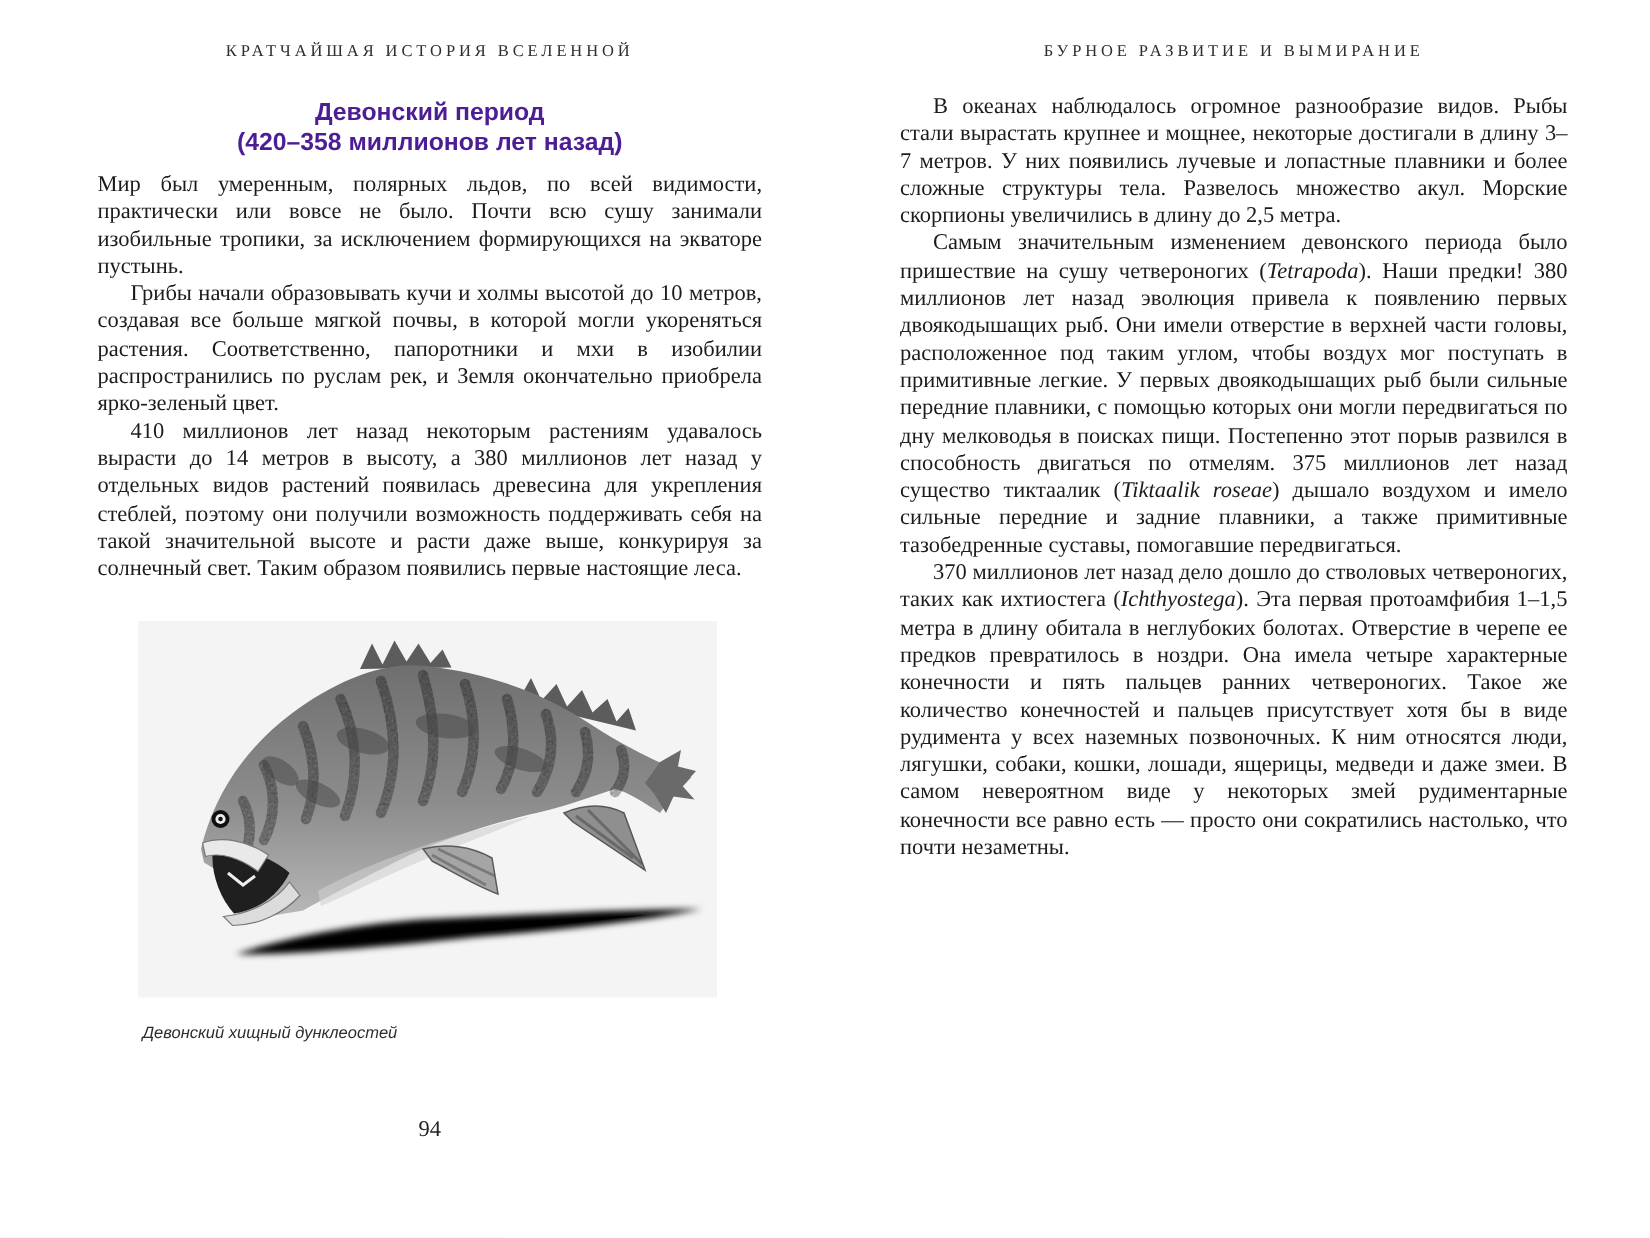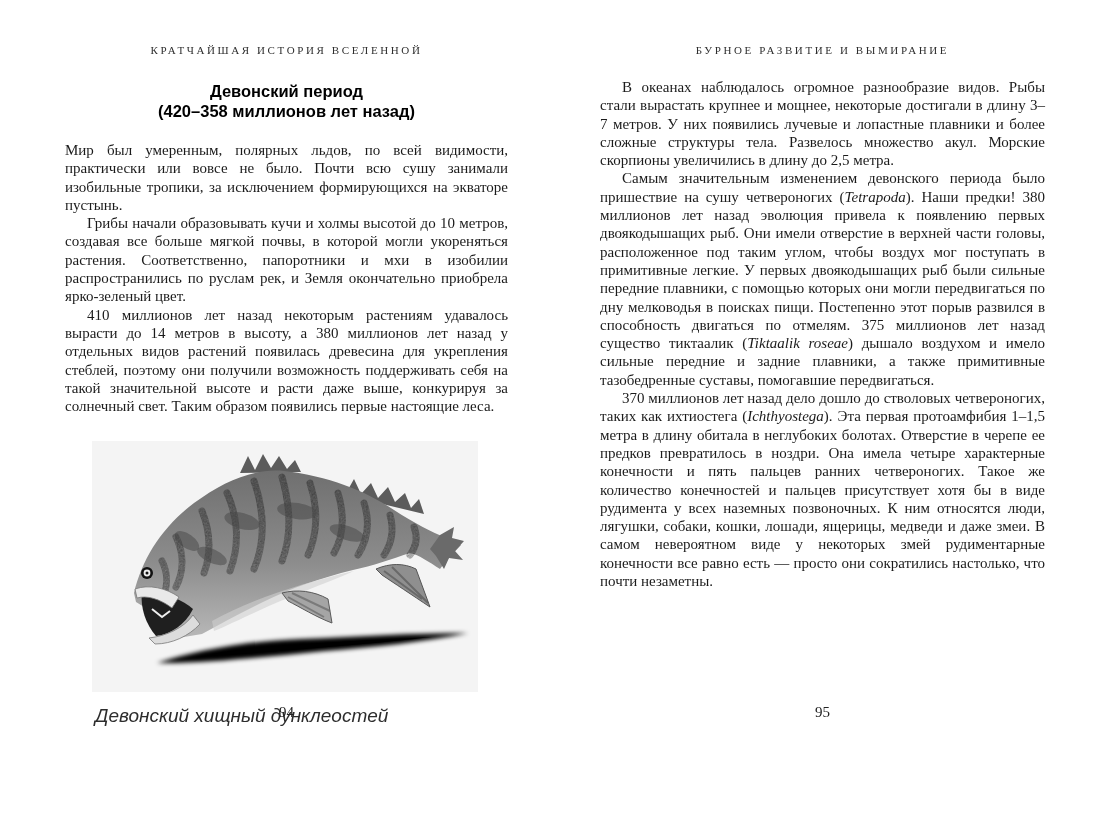--- a/index.html
+++ b/index.html
@@ -7,51 +7,51 @@
     --text:#1b1b1b;
     --head:#2e2e2e;
     --figure-bg:#f4f4f4;
   }
   html,body{margin:0;padding:0;}
   body{background:#e9e9e9;font-family:"Liberation Serif",serif;}
   .spread{
     position:relative;width:1100px;height:825px;margin:0 auto;
     background:var(--page-bg);overflow:hidden;
   }
-  .col{position:absolute;top:44px;}
+  .col{position:absolute;top:28px;}
   .col-left{left:65px;width:443px;}
   .col-right{left:600px;width:445px;}
   .running-head{
     text-align:center;font-size:11px;line-height:12px;letter-spacing:2.6px;
     color:var(--head);font-family:"Liberation Serif",serif;white-space:nowrap;
   }
   .section-title{
-    margin-top:26px;text-align:center;color:#000000;
+    margin-top:26px;text-align:center;color:#4c1d95;
     font-family:"Liberation Sans",sans-serif;font-weight:bold;
     font-size:16.5px;line-height:19.5px;
   }
   .body-text{
-    margin-top:20px;color:var(--text);
+    margin-top:9px;color:var(--text);
     font-size:15px;line-height:18.3px;text-align:justify;
   }
   .body-text-right{margin-top:22px;}
   .body-text p.para{margin:0;padding:0;}
   .body-text p.indent{text-indent:22px;}
   .body-text i{}
   .figure-box{
     margin:26px 0 0 27px;width:386px;height:251px;
     background:var(--figure-bg);
   }
   .figure-caption{
     margin:16px 0 0 30px;color:#2d2d2d;
     font-family:"Liberation Sans",sans-serif;font-style:italic;
-    font-size:19px;line-height:16px;
+    font-size:11px;line-height:16px;
   }
   .page-number{
-    position:absolute;top:704px;text-align:center;
+    position:absolute;top:745px;text-align:center;
     font-size:15px;color:#222;font-family:"Liberation Serif",serif;
   }
   .page-number-left{left:65px;width:443px;}
   .page-number-right{left:600px;width:445px;}
 </style>
 </head>
 <body>
 
 <div class="spread">
 
@@ -157,15 +157,14 @@
     <div class="running-head">БУРНОЕ РАЗВИТИЕ И ВЫМИРАНИЕ</div>
 
     <div class="body-text body-text-right">
         <p class="para indent">В океанах наблюдалось огромное разнообразие видов. Рыбы стали вырастать крупнее и мощнее, некоторые достигали в длину 3–7 метров. У них появились лучевые и лопастные плавники и более сложные структуры тела. Развелось множество акул. Морские скорпионы увеличились в длину до 2,5 метра.</p>
         <p class="para indent">Самым значительным изменением девонского периода было пришествие на сушу четвероногих (<i>Tetrapoda</i>). Наши предки! 380 миллионов лет назад эволюция привела к появлению первых двоякодышащих рыб. Они имели отверстие в верхней части головы, расположенное под таким углом, чтобы воздух мог поступать в примитивные легкие. У первых двоякодышащих рыб были сильные передние плавники, с помощью которых они могли передвигаться по дну мелководья в поисках пищи. Постепенно этот порыв развился в способность двигаться по отмелям. 375 миллионов лет назад существо тиктаалик (<i>Tiktaalik roseae</i>) дышало воздухом и имело сильные передние и задние плавники, а также примитивные тазобедренные суставы, помогавшие передвигаться.</p>
         <p class="para indent">370 миллионов лет назад дело дошло до стволовых четвероногих, таких как ихтиостега (<i>Ichthyostega</i>). Эта первая протоамфибия 1–1,5 метра в длину обитала в неглубоких болотах. Отверстие в черепе ее предков превратилось в ноздри. Она имела четыре характерные конечности и пять пальцев ранних четвероногих. Такое же количество конечностей и пальцев присутствует хотя бы в виде рудимента у всех наземных позвоночных. К ним относятся люди, лягушки, собаки, кошки, лошади, ящерицы, медведи и даже змеи. В самом невероятном виде у некоторых змей рудиментарные конечности все равно есть — просто они сократились настолько, что почти незаметны.</p>
       </div>
   </div>
 
   <div class="page-number page-number-left">94</div>
-  <div class="page-number page-number-right">95</div>
 
 </div>
 
 </body></html>

